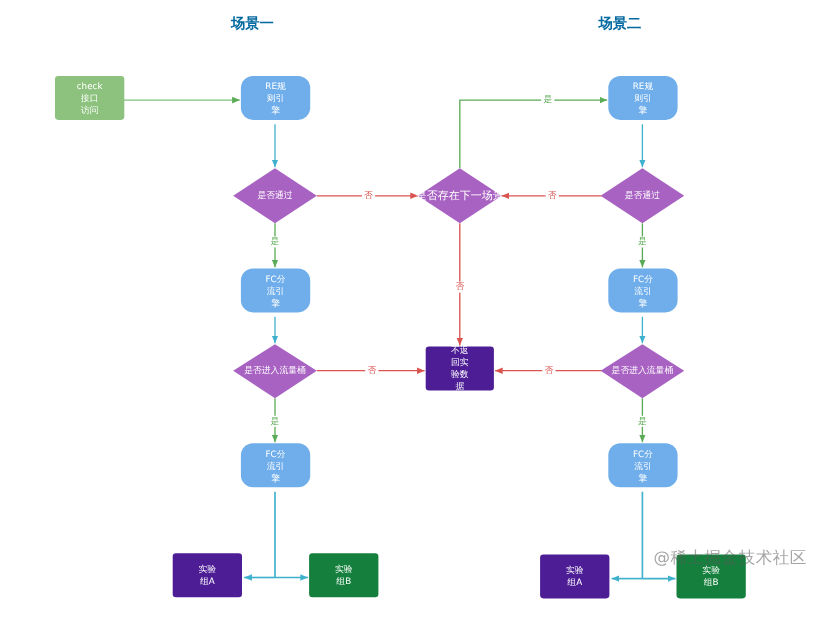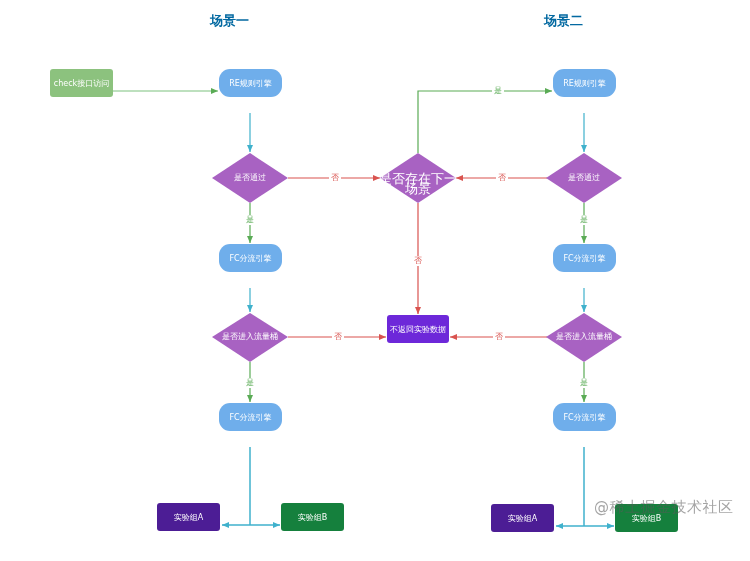--- a/index.html
+++ b/index.html
@@ -2,24 +2,24 @@
 <html><head>
 <meta charset="utf-8">
 <style>
   html, body { margin: 0; padding: 0; background: #ffffff; }
   body { width: 750px; height: 561px; position: relative; overflow: hidden;
          font-family: "DejaVu Sans", "Liberation Sans", sans-serif; }
   .title { position: absolute; top: 12px; font-size: 13px; font-weight: bold; color: #0369a1;
            width: 80px; text-align: left; }
   .box { position: absolute; width: 63px; height: 28px; border-radius: 3px; color: #ffffff;
          font-size: 8px; display: flex; align-items: center; justify-content: center;
-         text-align: center; line-height: 11px; box-sizing: border-box; padding: 0; }
+         text-align: center; line-height: 11px; box-sizing: border-box; padding: 20px; }
   .green { background: #8cc27e; }
   .blue { background: #6faeeb; border-radius: 11px; }
-  .orange { background: #6d28d9; }
+  .orange { background: #4c1d95; }
   .red { background: #4c1d95; }
   .cyan { background: #15803d; }
   .diamond-label { position: absolute; color: #ffffff; font-size: 8px; text-align: center;
                    width: 80px; line-height: 10px; }
   .edge-label { position: absolute; font-size: 8px; background: #ffffff; padding: 0 2px;
                 line-height: 10px; }
   .yes { color: #5aab55; }
   .no { color: #d9534f; }
   svg.lines { position: absolute; left: 0; top: 0; }
   .watermark { position: absolute; left: 594px; top: 498px; font-size: 15px; color: rgba(90,90,90,0.55);
@@ -96,21 +96,21 @@
 <div class="box blue" style="left:553px; top:244px;">FC分流引擎</div>
 <div class="box orange" style="left:387px; top:315px; width:62px;">不返回实验数据</div>
 <div class="box blue" style="left:219px; top:403px;">FC分流引擎</div>
 <div class="box blue" style="left:553px; top:403px;">FC分流引擎</div>
 <div class="box red" style="left:157px; top:503px;">实验组A</div>
 <div class="box cyan" style="left:281px; top:503px;">实验组B</div>
 <div class="box red" style="left:491px; top:504px;">实验组A</div>
 <div class="box cyan" style="left:615px; top:504px;">实验组B</div>
 
 <div class="diamond-label" style="left:210px; top:173px;">是否通过</div>
-<div class="diamond-label" style="left:378px; top:174px; font-size:13px;">是否存在下一场景</div>
+<div class="diamond-label" style="left:378px; top:174px; font-size:10px;">是否存在下一场景</div>
 <div class="diamond-label" style="left:544px; top:173px;">是否通过</div>
 <div class="diamond-label" style="left:210px; top:332px;">是否进入流量桶</div>
 <div class="diamond-label" style="left:544px; top:332px;">是否进入流量桶</div>
 
 <div class="edge-label yes" style="left:492px; top:86px;">是</div>
 <div class="edge-label no" style="left:329px; top:173px;">否</div>
 <div class="edge-label no" style="left:496px; top:173px;">否</div>
 <div class="edge-label yes" style="left:244px; top:215px;">是</div>
 <div class="edge-label yes" style="left:578px; top:215px;">是</div>
 <div class="edge-label no" style="left:412px; top:256px;">否</div>

